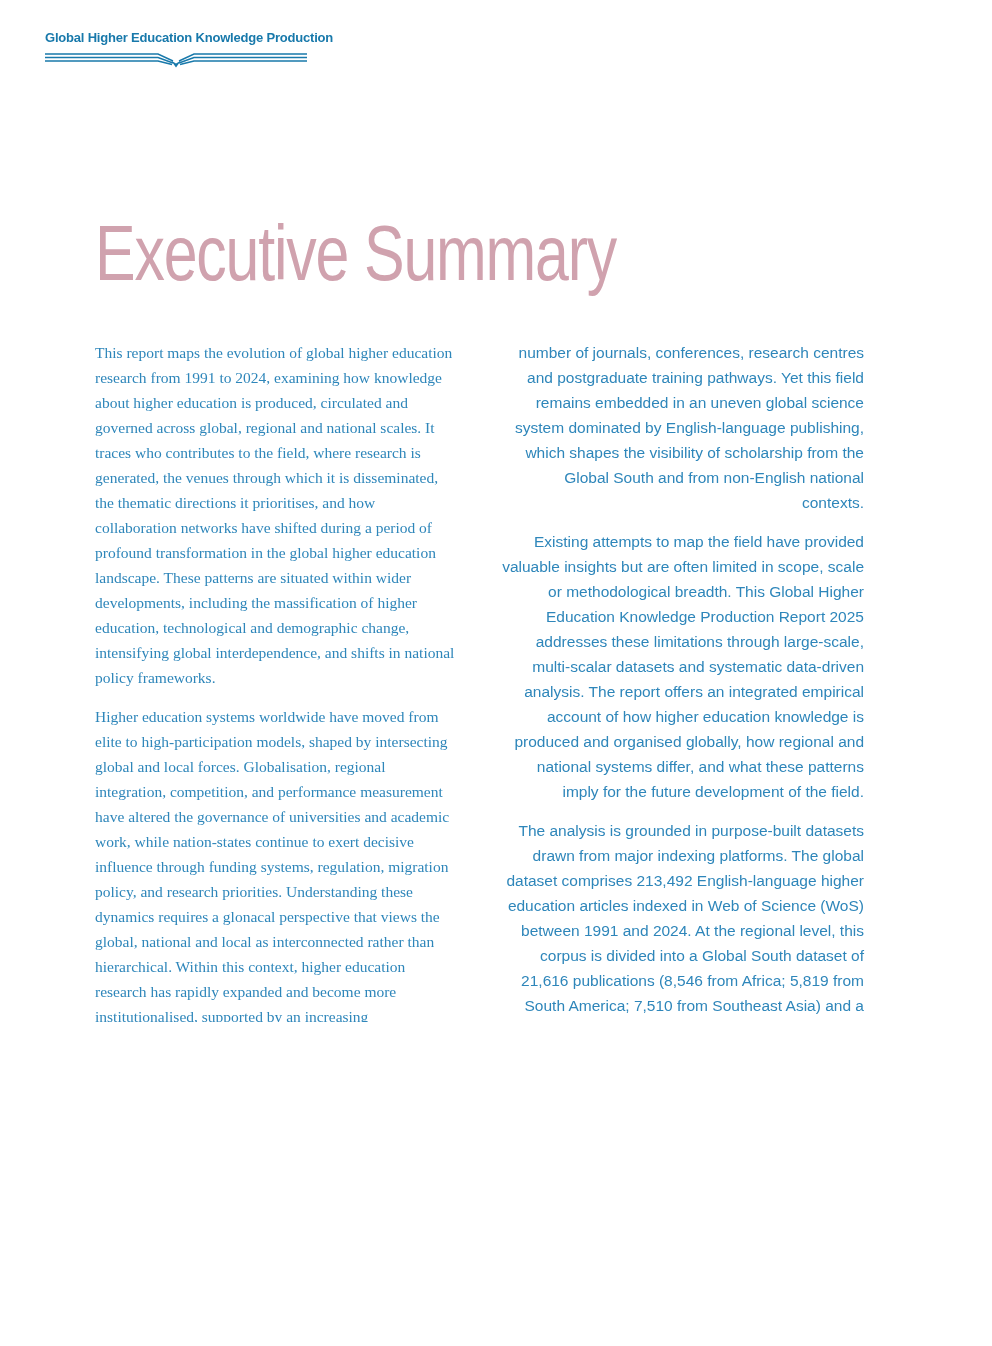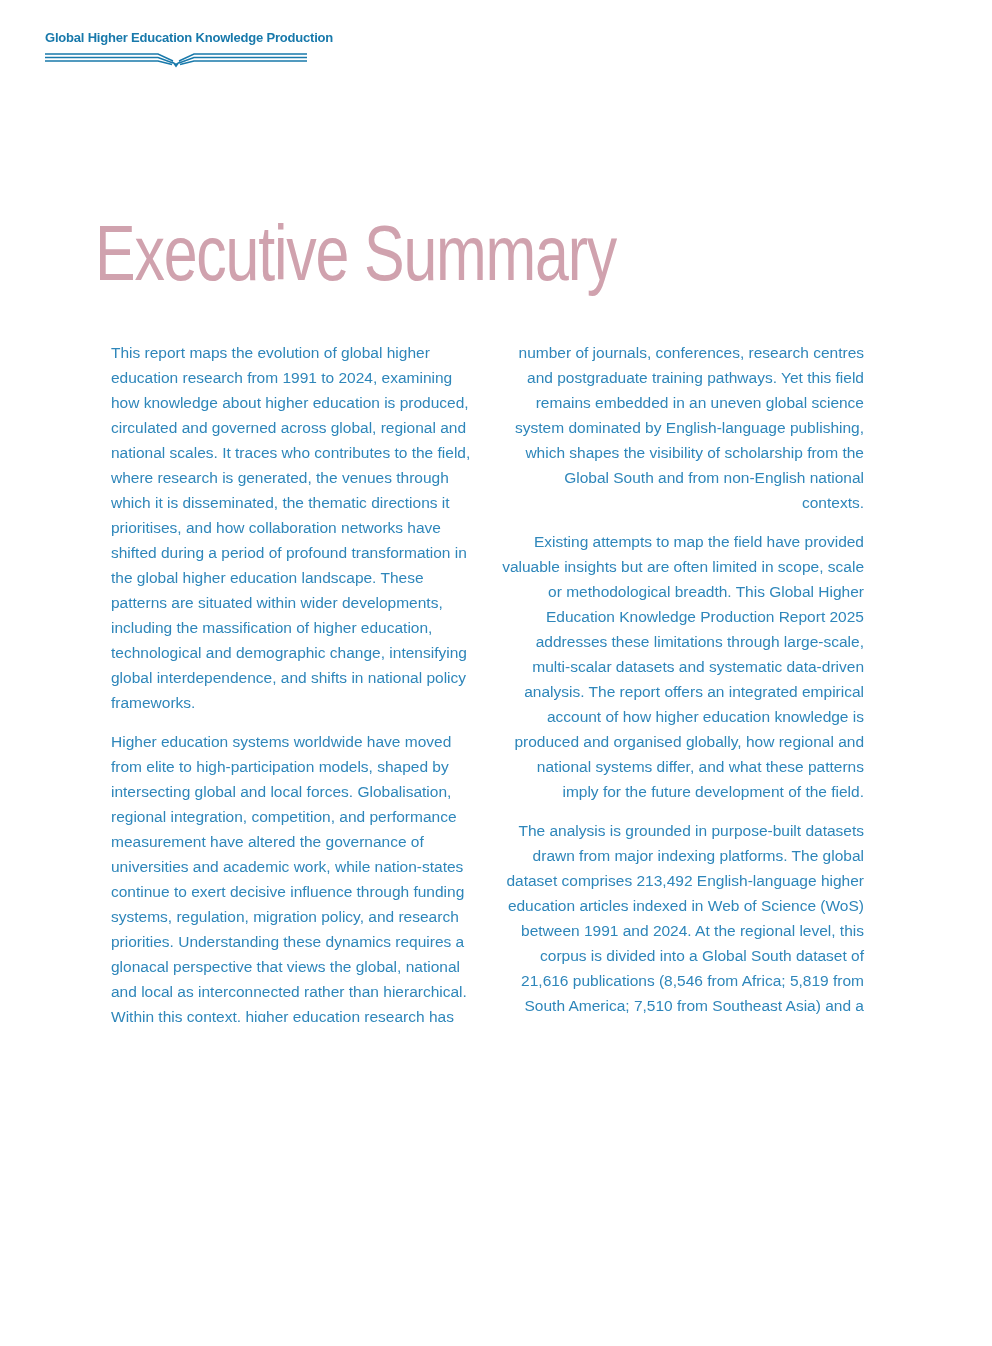--- a/index.html
+++ b/index.html
@@ -36,21 +36,21 @@
   }
 
   
   .col{
     position:absolute;top:340px;width:365px;
     color:#2e86ba;
     font-size:15.5px;
     line-height:25px;
     text-align:left;
   }
-  .col-left{left:111px;}
+  .col-left{left:95px;font-family:Liberation Serif, serif;}
   .col-right{left:499px;text-align:right;}
   .col p{margin:0 0 14px 0;}
 
   
   .footer-rule{
     position:absolute;left:46px;top:1281px;
     width:1px;height:65px;
     background:#c6c6c6;
   }
   .page-number{

